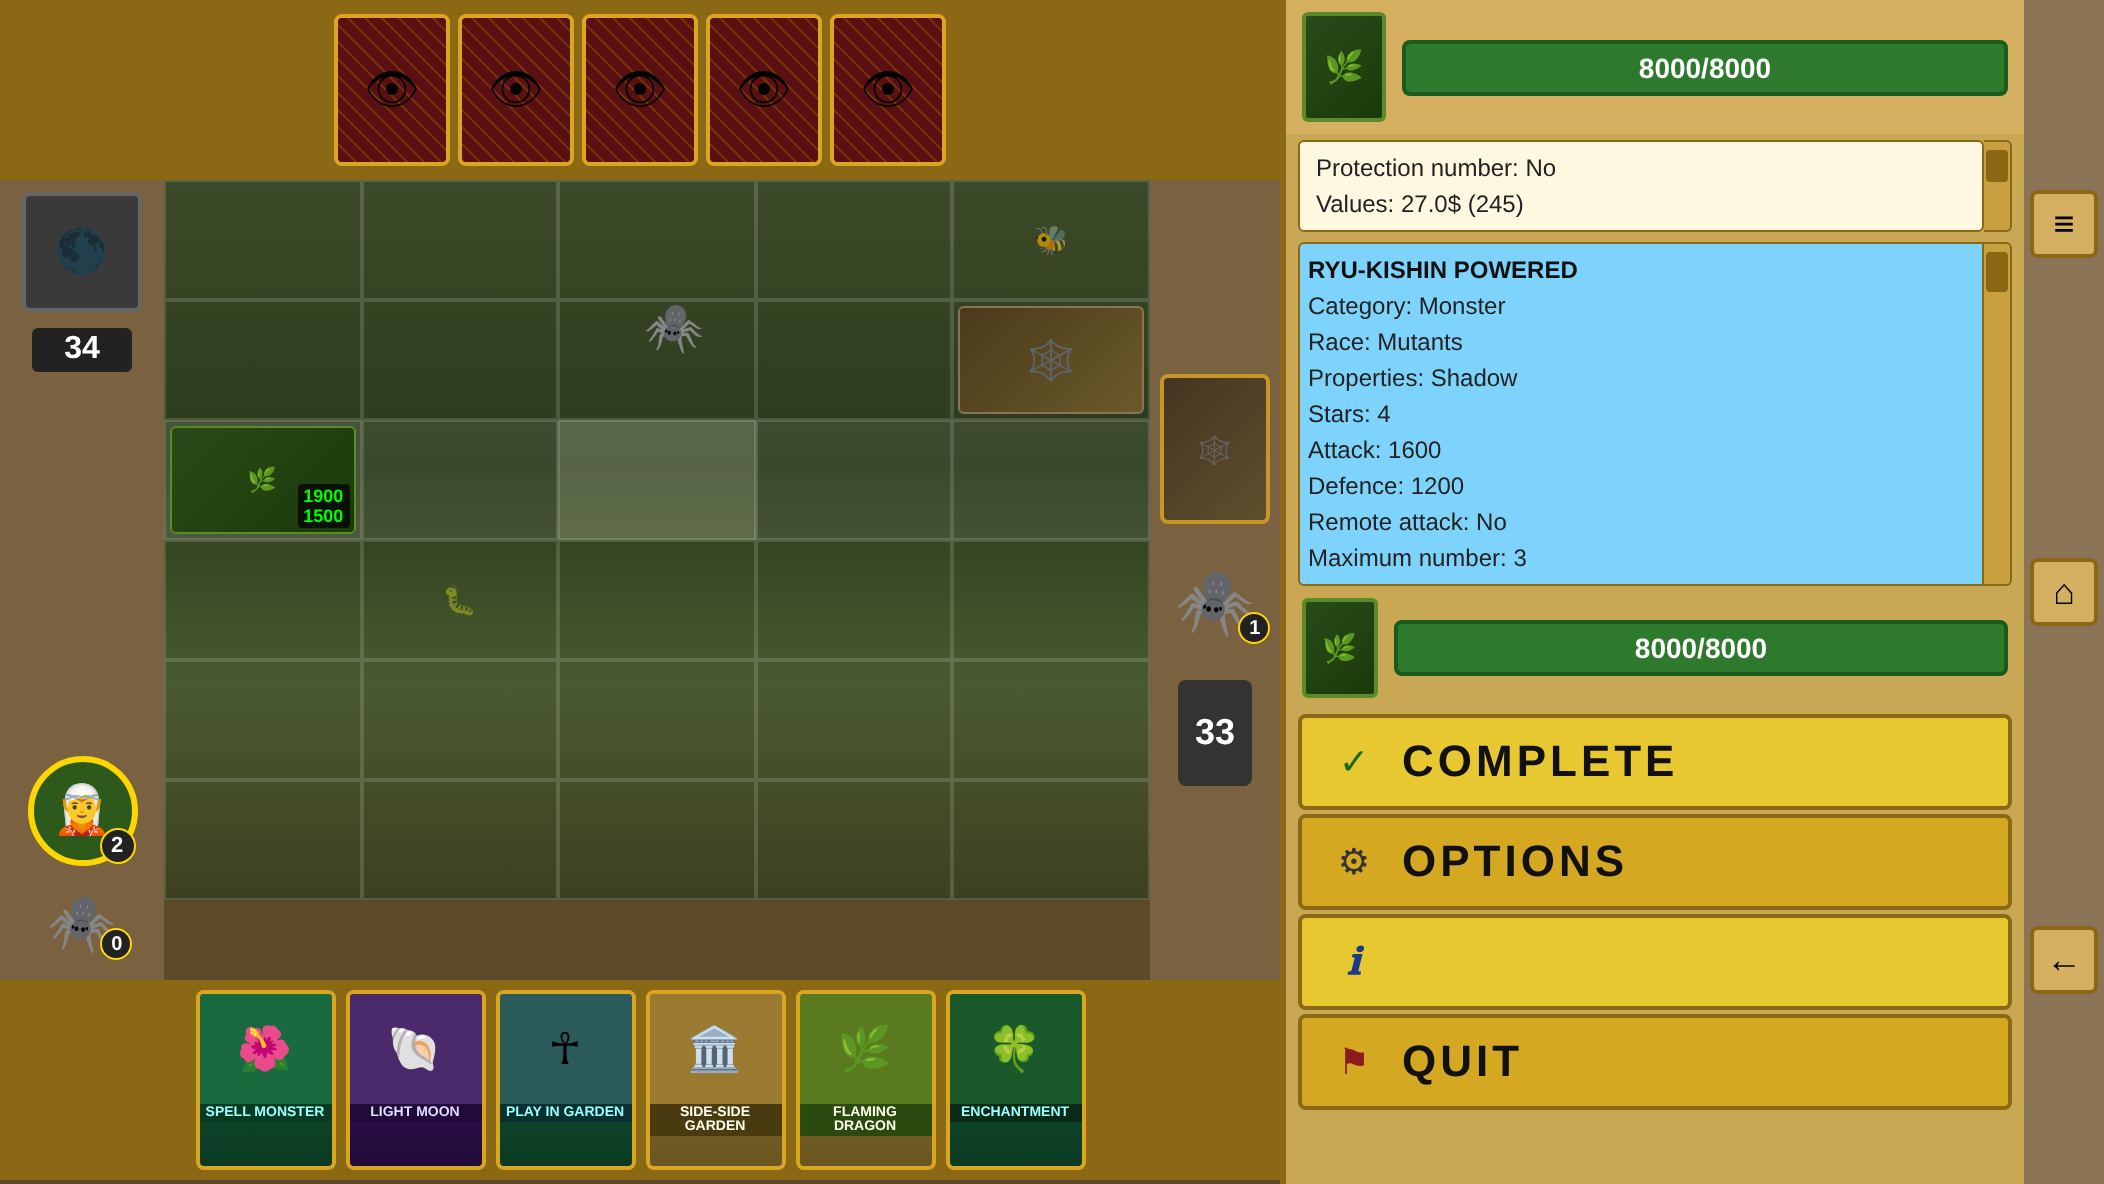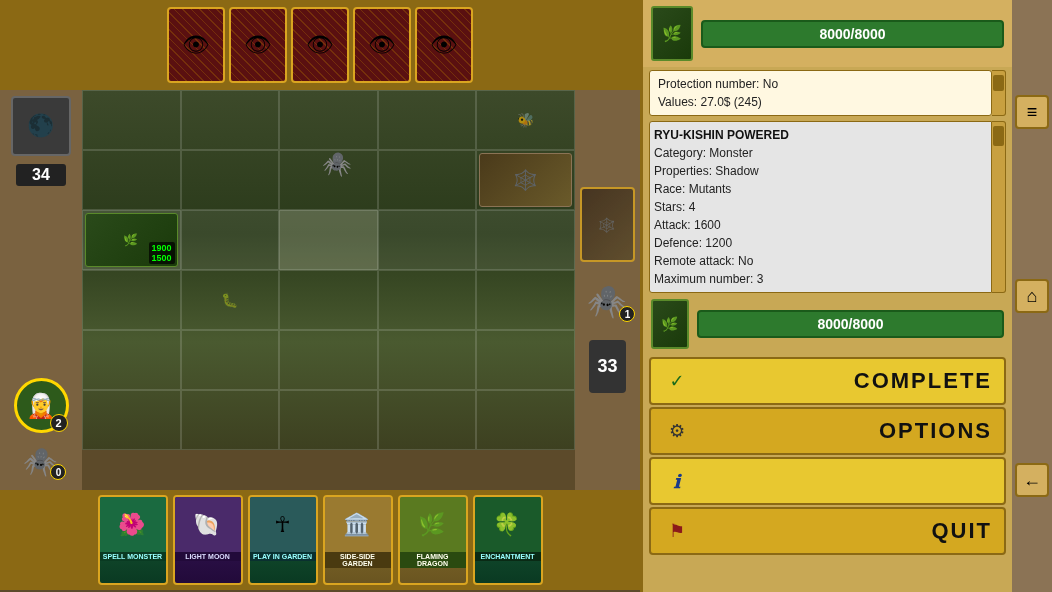--- a/index.html
+++ b/index.html
@@ -349,21 +349,21 @@
       justify-content: center;
       font-size: 18px;
     }
 
     .action-btn .btn-label {
       font-size: 22px;
       font-weight: bold;
       color: #111;
       letter-spacing: 2px;
       flex: 1;
-      text-align: right;
+      text-align: left;
     }
 
     .action-btn.complete-btn {
       background: #e8c830;
     }
 
     .action-btn.options-btn {
       background: #d4a820;
     }
 
@@ -622,25 +622,25 @@
       <div style="background:#fff8e1;border:1px solid #8B6914;border-radius:3px;padding:4px 8px;flex:1;">
         <div class="stat-line">Protection number: No</div>
         <div class="stat-line">Values: 27.0$ (245)</div>
       </div>
       <div style="width:14px;background:#c8a040;border:1px solid #8B6914;border-left:none;border-radius:0 3px 3px 0;position:relative;">
         <div style="position:absolute;top:4px;left:1px;right:1px;height:16px;background:#8B6914;border-radius:2px;"></div>
       </div>
     </div>
 
     <div style="display:flex; margin: 2px 6px;">
-      <div style="background:#e5e5e5;border:1px solid #8B6914;border-radius:3px 0 0 3px;padding:4px;flex:1;">
+      <div style="background:#7dd3fc;border:1px solid #8B6914;border-radius:3px 0 0 3px;padding:4px;flex:1;">
         <div class="stat-line highlight">RYU-KISHIN POWERED</div>
         <div class="stat-line">Category: Monster</div>
+        <div class="stat-line">Race: Mutants</div>
         <div class="stat-line">Properties: Shadow</div>
-        <div class="stat-line">Race: Mutants</div>
         <div class="stat-line">Stars: 4</div>
         <div class="stat-line">Attack: 1600</div>
         <div class="stat-line">Defence: 1200</div>
         <div class="stat-line">Remote attack: No</div>
         <div class="stat-line">Maximum number: 3</div>
       </div>
       <div style="width:14px;background:#c8a040;border:1px solid #8B6914;border-left:none;border-radius:0 3px 3px 0;position:relative;">
         <div style="position:absolute;top:4px;left:1px;right:1px;height:20px;background:#8B6914;border-radius:2px;"></div>
       </div>
     </div>

